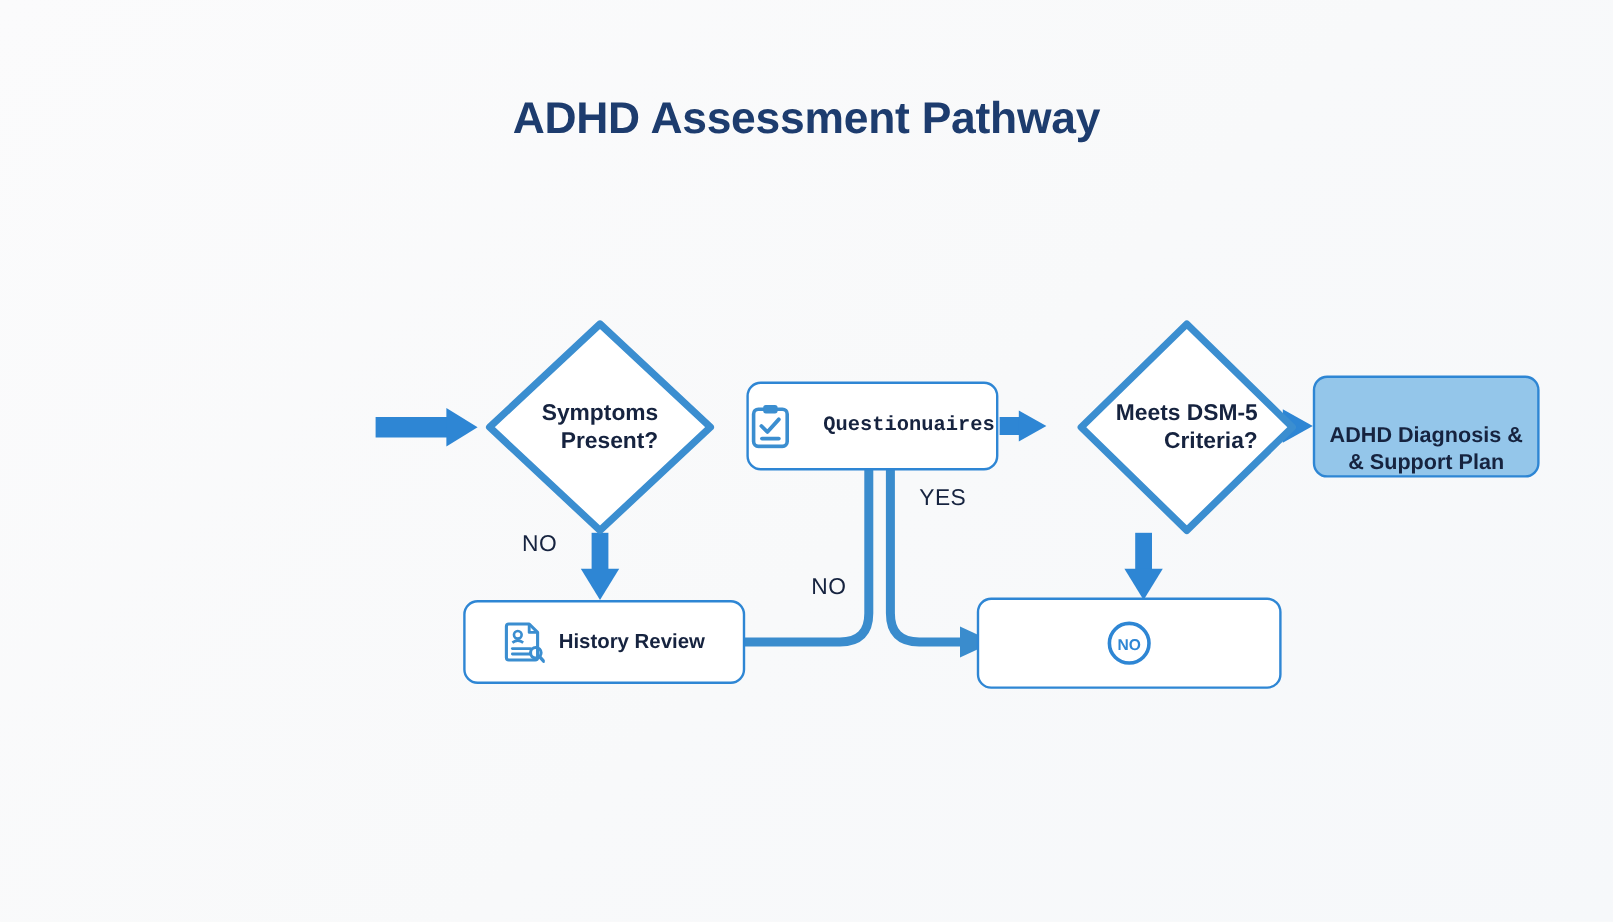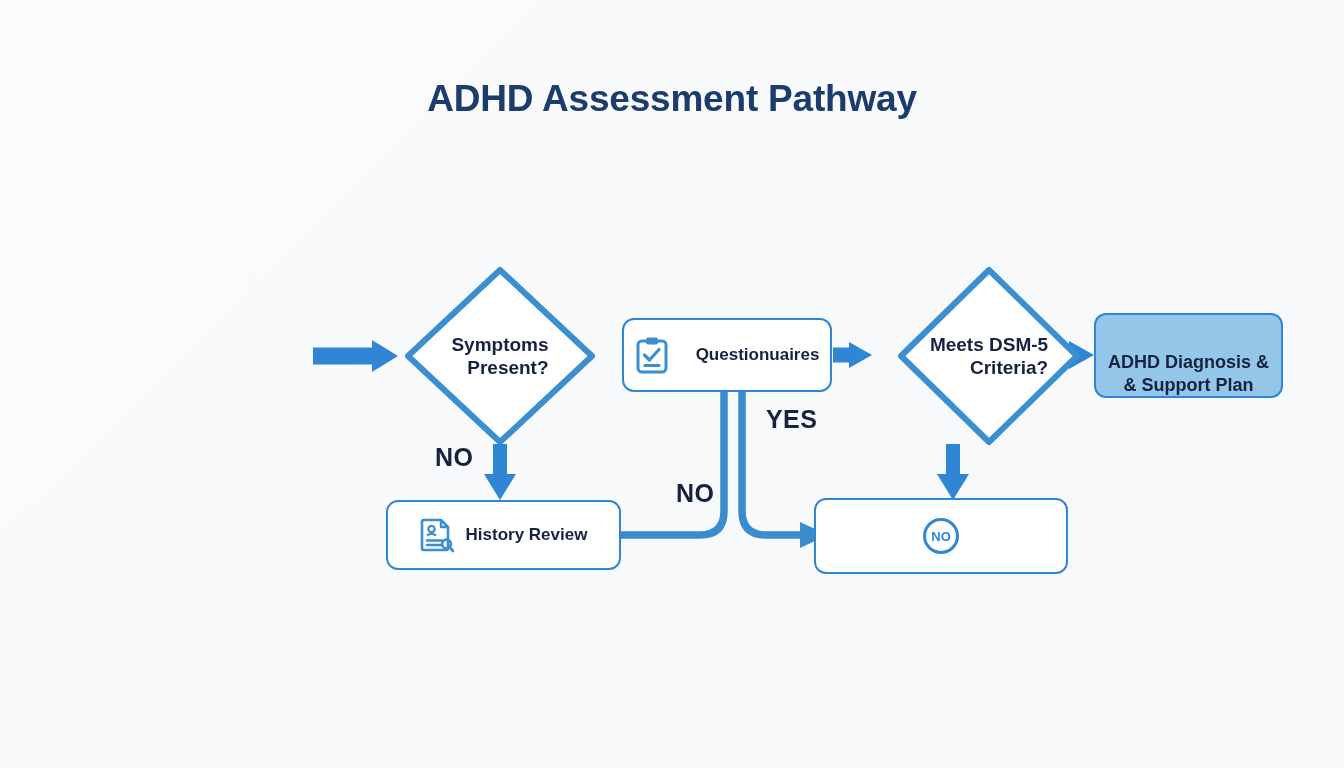--- a/index.html
+++ b/index.html
@@ -101,22 +101,22 @@
     font-size: 19px;
     font-weight: bold;
     color: #16233f;
     line-height: 1.22;
     white-space: pre-line;
   }
 
   
   .edge-label {
     position: absolute;
-    font-size: 25px;
-    font-weight: bold;
+    font-size: 19px;
+    font-weight: normal;
     color: #16233f;
     letter-spacing: .4px;
   }
 
   
   .icon {
     flex: 0 0 auto;
     display: block;
   }
 </style>
@@ -172,21 +172,21 @@
 
   <div class="diamond" style="left:400px; top:262px; width:200px; height:188px;">
     <svg width="200" height="188" viewBox="0 0 200 188">
       <path d="M100,8 L192,94 L100,180 L8,94 Z" fill="#ffffff" stroke="#3b8ed0" stroke-width="6" stroke-linejoin="round"></path>
     </svg>
     <div class="dtext">Symptoms
 Present?</div>
   </div>
 
   <div class="node box blue" style="left:622px; top:318px; width:210px; height:74px;">
-    <div class="node-inner" style="gap:27px; padding:0 12px;">
+    <div class="node-inner" style="gap:27px; padding:0 12px;font-family:Liberation Mono, monospace;">
       <svg class="icon" width="34" height="38" viewBox="0 0 34 38">
         <rect x="3" y="5" width="28" height="31" rx="4" fill="#ffffff" stroke="#3b8ed0" stroke-width="3"></rect>
         <rect x="11" y="1.5" width="12" height="7" rx="2.2" fill="#3b8ed0"></rect>
         <path d="M9.5,19 L14.5,24 L24,13.5" fill="none" stroke="#3b8ed0" stroke-width="3.2" stroke-linecap="round" stroke-linejoin="round"></path>
         <path d="M10,29.5 H24" stroke="#3b8ed0" stroke-width="3.2" stroke-linecap="round"></path>
       </svg>
       <span class="label">Questionuaires</span>
     </div>
   </div>
 

